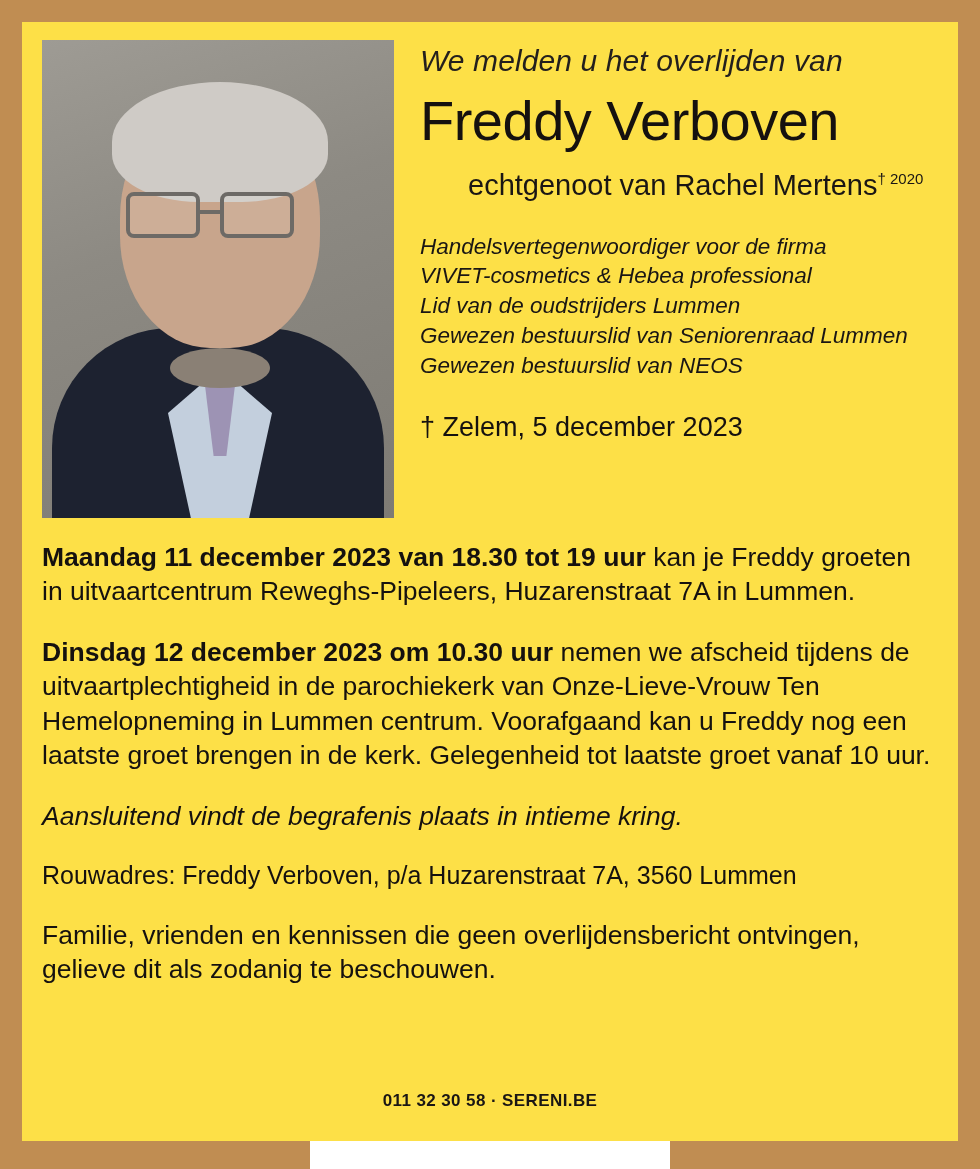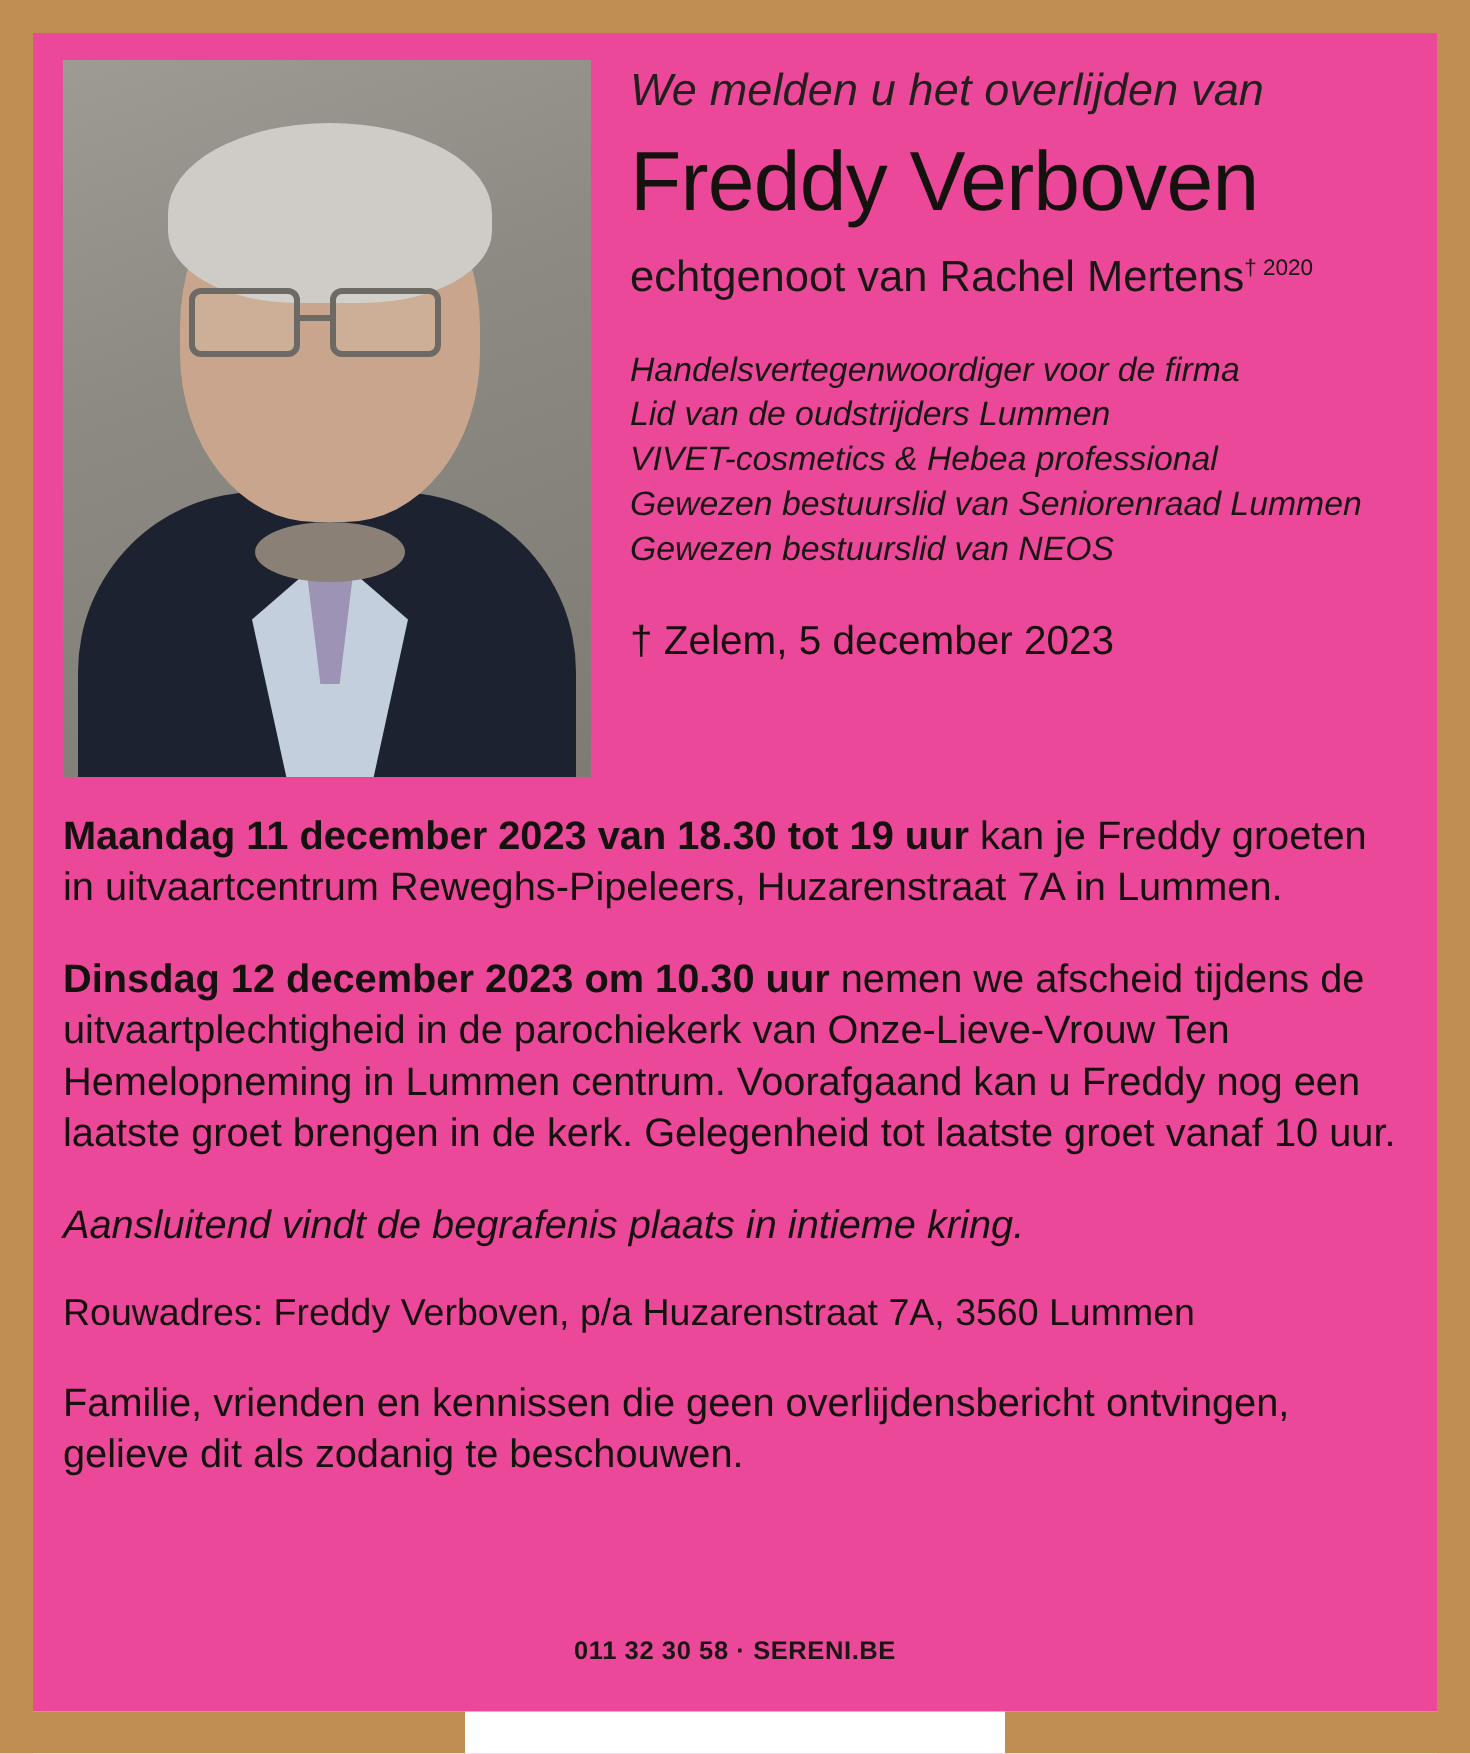--- a/index.html
+++ b/index.html
@@ -34,21 +34,21 @@
     background: #c08d52;
   }
   .frame-bottom-right {
     position: absolute; right: 0; bottom: 0; width: 310px; height: 28px;
     background: #c08d52;
   }
   .content {
     position: absolute;
     left: 22px; top: 22px;
     width: 936px; height: 1119px;
-    background: #ec4899;
+    background: #fde047;
     padding: 18px 20px 0 20px;
   }
   
   .top {
     display: flex;
     align-items: flex-start;
   }
   .photo {
     width: 352px;
     height: 478px;
@@ -134,20 +134,21 @@
     font-weight: 400;
     color: #15110f;
     letter-spacing: -0.5px;
     line-height: 1.05;
     margin-bottom: 18px;
   }
   .spouse-line {
     font-size: 29px;
     color: #1a1614;
     margin-bottom: 30px;
+    margin-left: 48px;
   }
   .spouse-line .sup {
     font-size: 15px;
     vertical-align: super;
   }
   .roles {
     font-style: italic;
     font-size: 22.5px;
     line-height: 1.32;
     color: #1a1614;
@@ -221,22 +222,22 @@
       </div>
 
       <div class="head-text">
         <div class="announce">We melden u het overlijden van</div>
         <div class="deceased-name">Freddy Verboven</div>
         <div class="spouse-line">
           <span>echtgenoot van Rachel Mertens</span><span class="sup">† 2020</span>
         </div>
         <div class="roles">
           <div>Handelsvertegenwoordiger voor de firma</div>
+          <div>VIVET-cosmetics &amp; Hebea professional</div>
           <div>Lid van de oudstrijders Lummen</div>
-          <div>VIVET-cosmetics &amp; Hebea professional</div>
           <div>Gewezen bestuurslid van Seniorenraad Lummen</div>
           <div>Gewezen bestuurslid van NEOS</div>
         </div>
         <div class="dates">
           <div>† Zelem, 5 december 2023</div>
         </div>
       </div>
     </div>
 
     <div class="body-text">

